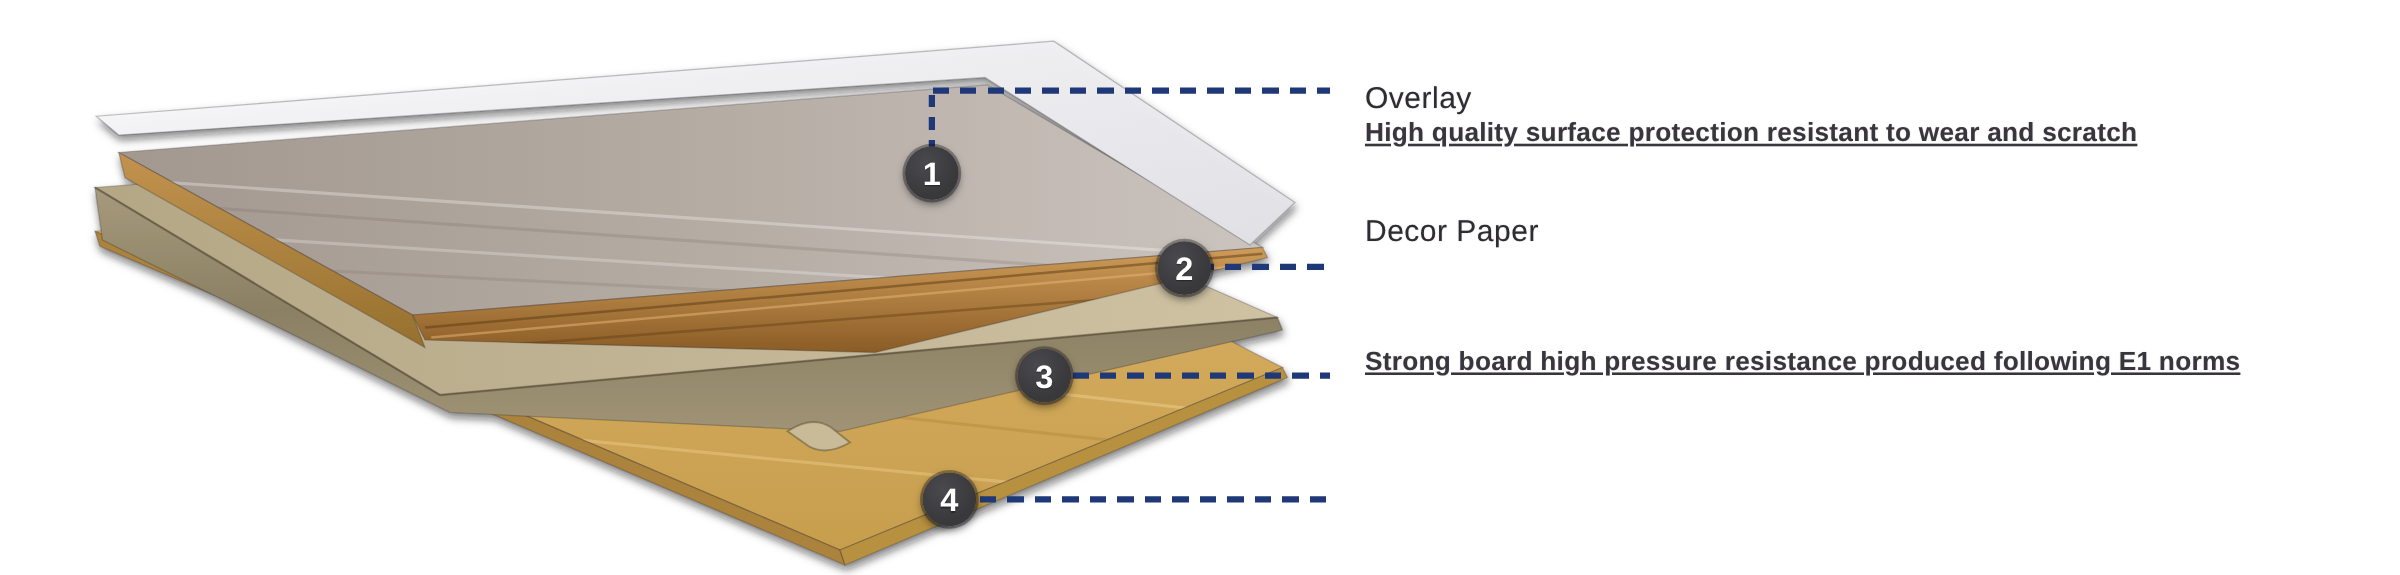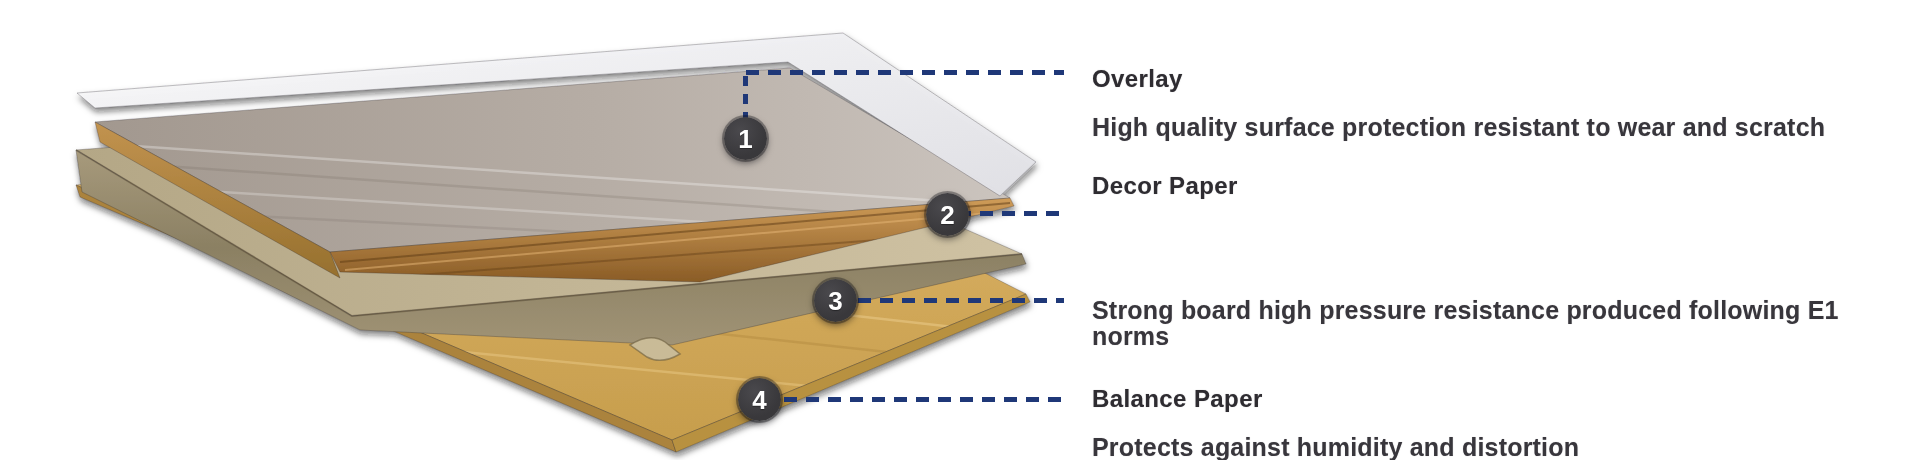--- a/index.html
+++ b/index.html
@@ -13,24 +13,24 @@
     background:repeating-linear-gradient(180deg,var(--dash-color,#1f3878) 0 10px,transparent 10px 18px);}
   
   .badge{position:absolute;width:43px;height:43px;border-radius:50%;
     background:radial-gradient(circle at 38% 32%, #4a494d 0%, var(--circle-bg,#39383b) 65%);
     box-shadow:0 3px 7px rgba(10,10,14,.55),0 0 0 2px rgba(18,18,22,.35);
     display:flex;align-items:center;justify-content:center;}
   .badge span{color:var(--circle-text-color,#fff);font-weight:bold;font-size:26px;line-height:1;
     text-shadow:0 1px 1px rgba(0,0,0,.4);}
   
   .label{position:absolute;left:1092px;width:800px;}
-  .label-title{font-size:24px;font-weight:bold;letter-spacing:.4px;line-height:30px;
+  .label-title{font-size:24px;font-weight:normal;letter-spacing:.4px;line-height:30px;
     color:var(--heading-color,#2e2c31);text-shadow:0 0 1px rgba(40,38,44,.35);}
-  .label-desc{margin-top:20px;font-size:25px;font-weight:bold;letter-spacing:.2px;line-height:26px;
-    color:var(--description-color,#38363c);text-shadow:0 0 1px rgba(40,38,44,.25);}
+  .label-desc{margin-top:0;font-size:21px;font-weight:bold;letter-spacing:.2px;line-height:26px;
+    color:var(--description-color,#38363c);text-shadow:0 0 1px rgba(40,38,44,.25);text-decoration:underline;}
 </style>
 </head>
 <body>
 
 <div class="stage">
 
   <svg class="illustration" width="1080" height="460" viewBox="0 0 1080 460" aria-hidden="true">
     <defs>
       <linearGradient id="gOverlay" x1="0" y1="0" x2="1" y2="1">
         <stop offset="0" stop-color="#fafafb"></stop>
@@ -142,18 +142,14 @@
   <div class="label" style="top:64px">
     <div class="label-title">Overlay</div>
     <div class="label-desc">High quality surface protection resistant to wear and scratch</div>
   </div>
   <div class="label" style="top:171px">
     <div class="label-title">Decor Paper</div>
   </div>
   <div class="label" style="top:277px">
     <div class="label-desc">Strong board high pressure resistance produced following E1 norms</div>
   </div>
-  <div class="label" style="top:384px">
-    <div class="label-title">Balance Paper</div>
-    <div class="label-desc">Protects against humidity and distortion</div>
-  </div>
 
 </div>
 
 </body></html>

